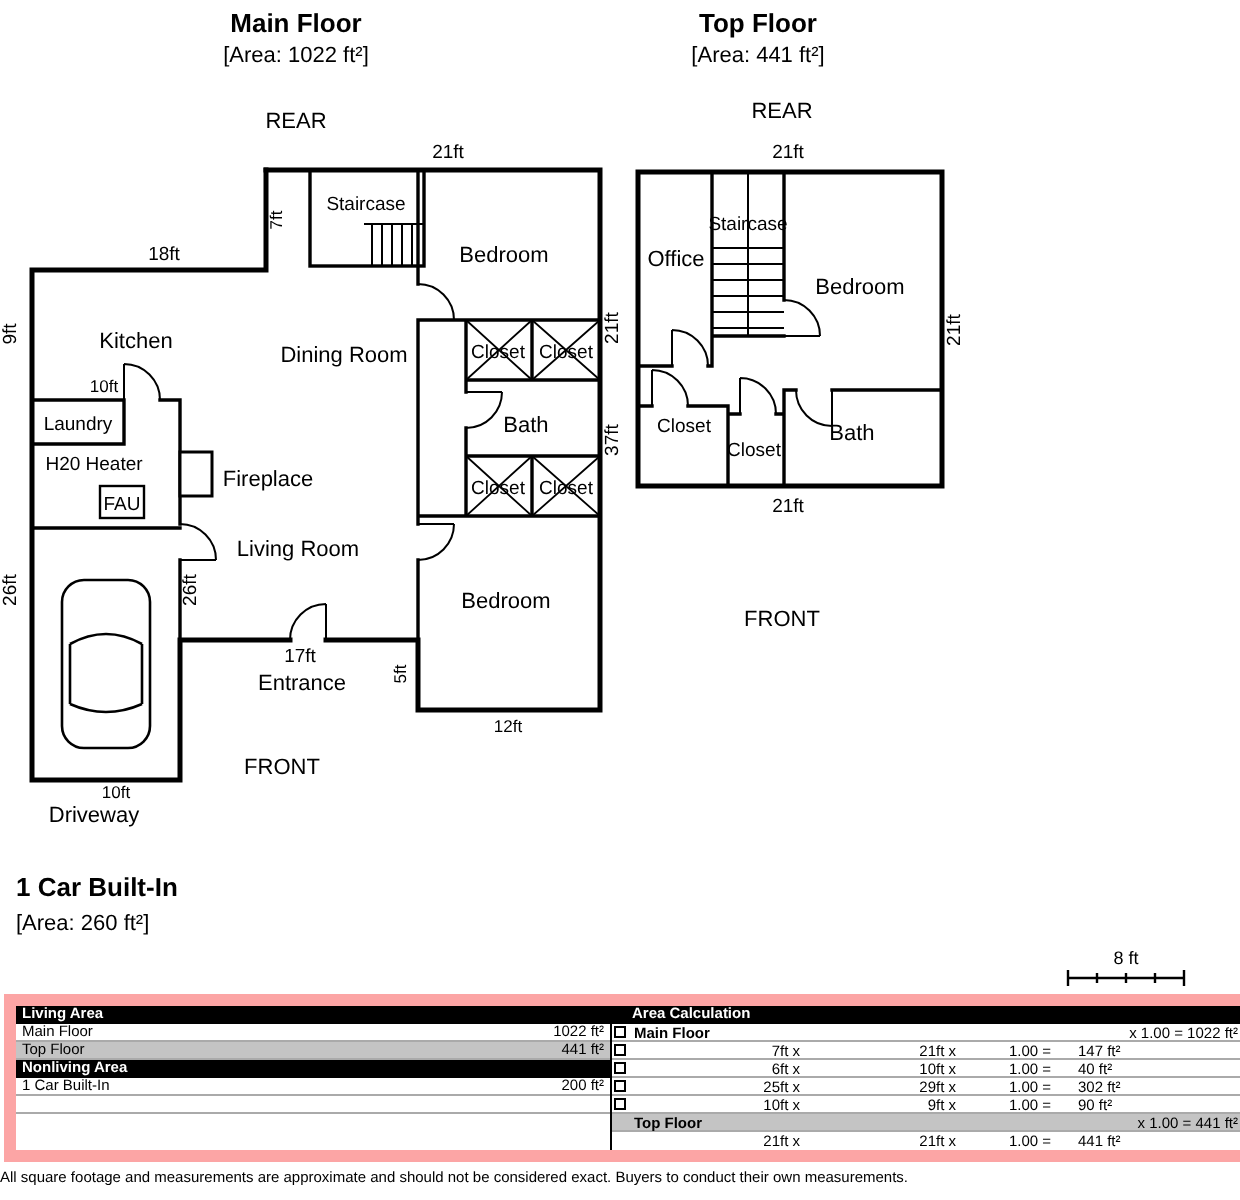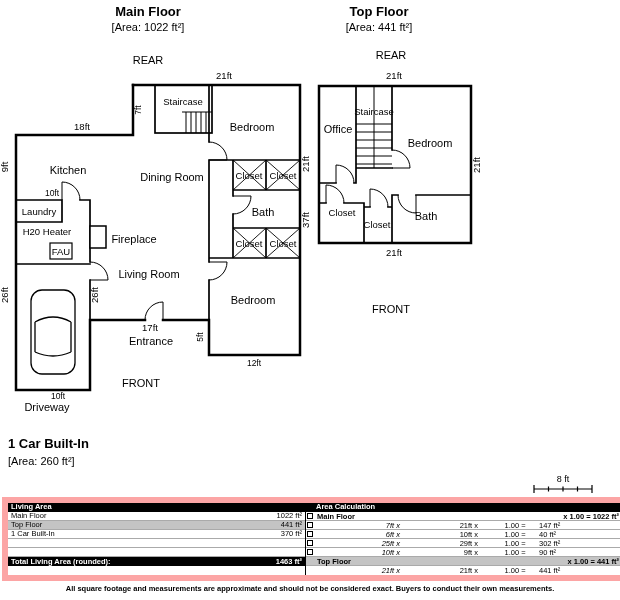--- a/index.html
+++ b/index.html
@@ -22,27 +22,27 @@
   .row{position:relative;height:9px;line-height:8px;font-size:7.5px;box-sizing:border-box;
        display:flex;align-items:center;justify-content:space-between;padding:0 3px;
        border-bottom:1px solid #aaa;background:#fff;}
   .row:last-child{border-bottom:none;}
   .hdr{background:#000;color:#fff;font-weight:bold;justify-content:flex-start;border-bottom:1px solid #000;}
   .shade{background:#c4c4c4;}
   .total{background:#000;color:#fff;font-weight:bold;border-bottom:none;}
   .calc-hdr{padding-left:10px;}
   .cb{position:absolute;left:1px;top:1px;width:6px;height:6px;border:1px solid #000;background:#fff;box-sizing:border-box;}
   .c1,.c2,.c3,.c4,.bl,.br{position:absolute;top:0;height:9px;line-height:9px;}
-  .c1{left:38px;width:56px;text-align:right;font-style:italic;}
+  .c1{left:38px;width:56px;text-align:right;}
   .c2{left:98px;width:74px;text-align:right;}
   .c3{left:178px;width:62px;text-align:center;}
   .c4{right:3px;width:80px;}
   .bl{left:11px;font-weight:bold;}
-  .br{right:3px;font-weight:bold;}
-  .footer{position:absolute;left:0;top:584px;width:620px;text-align:center;font-size:7.5px;font-weight:bold;}
+  .br{right:3px;font-weight:normal;}
+  .footer{position:absolute;left:0;top:584px;width:620px;text-align:left;font-size:7.5px;font-weight:normal;}
 </style>
 </head>
 <body>
 
 <div class="page">
 
 <svg width="620" height="497" viewBox="0 0 620 497">
 
   <text x="148" y="16" class="t-title" text-anchor="middle">Main Floor</text>
   <text x="148" y="31" class="t-sub" text-anchor="middle">[Area: 1022 ft²]</text>
@@ -157,30 +157,29 @@
       <span>Living Area</span>
     </div>
     <div class="row">
       <span>Main Floor</span>
       <span>1022 ft²</span>
     </div>
     <div class="row shade">
       <span>Top Floor</span>
       <span>441 ft²</span>
     </div>
+    <div class="row hdr">
+      <span>Nonliving Area</span>
+    </div>
     <div class="row">
       <span>1 Car Built-In</span>
-      <span>370 ft²</span>
+      <span>200 ft²</span>
     </div>
     <div class="row"></div>
     <div class="row"></div>
-    <div class="row total">
-      <span>Total Living Area (rounded):</span>
-      <span>1463 ft²</span>
-    </div>
   </div>
 
   <div class="tr">
     <div class="row hdr calc-hdr">
       <span>Area Calculation</span>
     </div>
     <div class="row">
       <span class="cb"></span>
       <span class="bl">Main Floor</span>
       <span class="br">x 1.00 = 1022 ft²</span>

